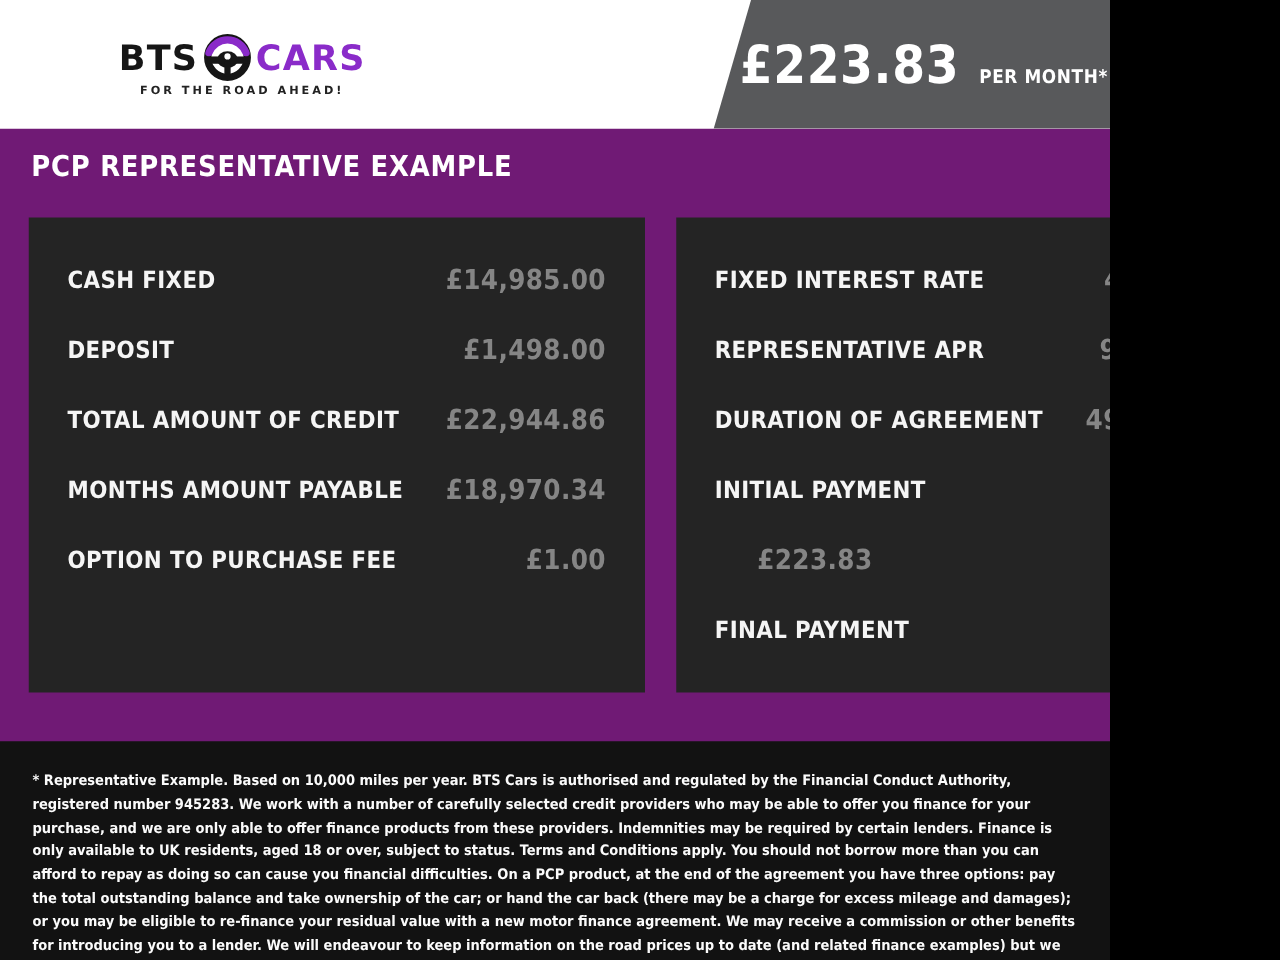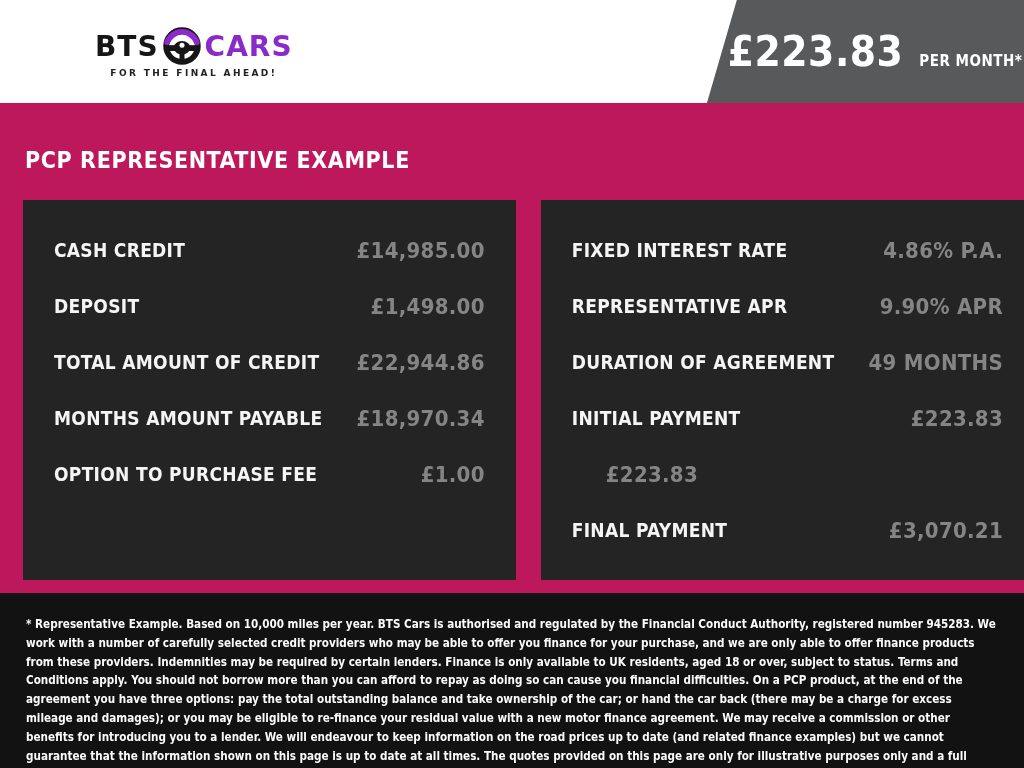--- a/index.html
+++ b/index.html
@@ -1,40 +1,40 @@
 <!DOCTYPE html>
 <html><head>
 <meta charset="utf-8">
 <style>
   * { margin:0; padding:0; box-sizing:border-box; }
   html,body { background:#000; }
   .page {
-    position:relative; width:1024px; height:768px; overflow:hidden;
-    background:#be185d;
+    position:relative; width:888px; height:768px; overflow:hidden;
+    background:#701a75;
     font-family:"DejaVu Sans","Liberation Sans",sans-serif;
   }
   
   .header { position:relative; width:100%; height:103px; background:#ffffff; }
   .logo { position:absolute; left:95px; top:26px; display:flex; flex-direction:column; align-items:center; }
   .logo-row { display:flex; align-items:center; gap:1px; }
   .logo-bts { font-size:28px; font-weight:800; letter-spacing:1px; color:#161616; }
   .logo-cars { font-size:28px; font-weight:800; letter-spacing:1px; color:#8a2bc9; }
   .wheel { width:40px; height:40px; margin:0 2px; }
   .logo-tagline { font-size:9px; font-weight:700; letter-spacing:2.4px; color:#222; margin-top:2px; white-space:nowrap; }
   .ribbon {
     position:absolute; right:0; top:0; width:332px; height:103px;
     background:#58595b;
     clip-path:polygon(13.5% 0, 100% 0, 100% 100%, 4.5% 100%);
     display:flex; align-items:center; justify-content:center;
   }
   .ribbon-inner { display:flex; align-items:baseline; gap:16px; padding-left:34px; }
   .ribbon-amount { color:#fff; font-size:42px; font-weight:800; font-stretch:condensed; letter-spacing:0.5px; }
   .ribbon-period { color:#fff; font-size:15px; font-weight:800; font-stretch:condensed; letter-spacing:0.5px; }
   
-  .main { padding-top:44px; }
+  .main { padding-top:18px; }
   .page-title { margin-left:25px; color:#ffffff; font-size:23px; font-weight:800; font-stretch:condensed; letter-spacing:0.6px; }
   .panels { display:flex; gap:25px; margin:27px 20px 0 23px; }
   .panel { flex:1; background:#242424; padding:22px 31px; height:380px; }
   .frow { display:flex; justify-content:space-between; align-items:center; height:56px; }
   .frow-label { color:#f5f5f5; font-size:19px; font-weight:800; font-stretch:condensed; letter-spacing:0.3px; white-space:nowrap; }
   .frow-value { color:#858585; font-size:22px; font-weight:800; font-stretch:condensed; letter-spacing:0.3px; white-space:nowrap;margin-left:34px; }
   
   .footer {
     position:absolute; left:0; bottom:0; width:100%; height:175px;
     background:#121212; padding:22px 26px 0 26px;
@@ -58,38 +58,38 @@
             <circle cx="24" cy="24" r="19" fill="none" stroke="#161616" stroke-width="7"></circle>
             <path d="M 6.2 19.5 A 19 19 0 0 1 41.8 19.5" fill="none" stroke="#8a2bc9" stroke-width="7" stroke-linecap="round"></path>
             <ellipse cx="24" cy="26" rx="10" ry="8" fill="#161616"></ellipse>
             <rect x="5" y="23" width="38" height="7" fill="#161616"></rect>
             <rect x="21" y="28" width="6" height="14" fill="#161616"></rect>
             <circle cx="24" cy="23" r="3" fill="#ffffff"></circle>
           </svg>
         </span>
         <span class="logo-cars">CARS</span>
       </div>
-      <div class="logo-tagline">FOR THE FINAL AHEAD!</div>
+      <div class="logo-tagline">FOR THE ROAD AHEAD!</div>
     </div>
 
     <div class="ribbon">
       <div class="ribbon-inner">
         <span class="ribbon-amount">£223.83</span>
         <span class="ribbon-period">PER MONTH*</span>
       </div>
     </div>
   </div>
 
   <div class="main">
     <div class="page-title">PCP REPRESENTATIVE EXAMPLE</div>
 
     <div class="panels">
       <div class="panel">
           <div class="frow">
-          <span class="frow-label">CASH CREDIT</span>
+          <span class="frow-label">CASH FIXED</span>
           <span class="frow-value">£14,985.00</span>
         </div>
           <div class="frow">
           <span class="frow-label">DEPOSIT</span>
           <span class="frow-value">£1,498.00</span>
         </div>
           <div class="frow">
           <span class="frow-label">TOTAL AMOUNT OF CREDIT</span>
           <span class="frow-value">£22,944.86</span>
         </div>

